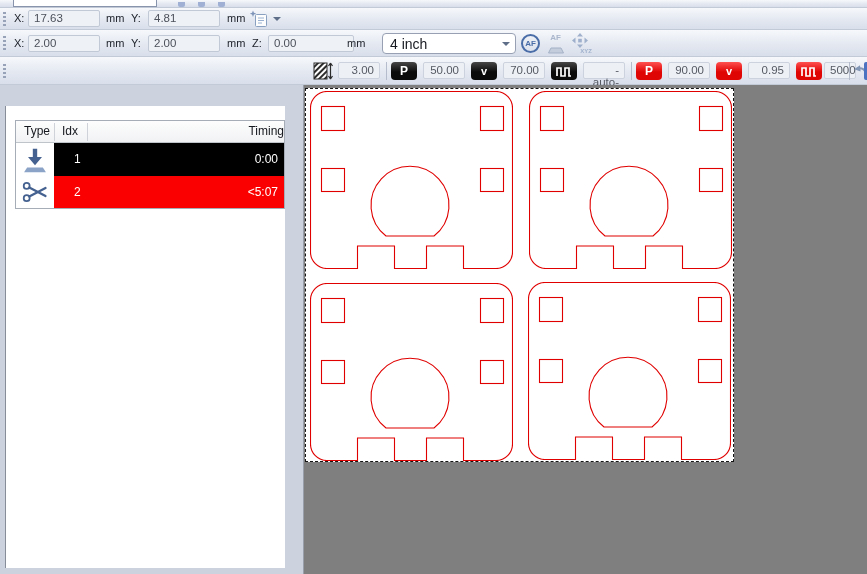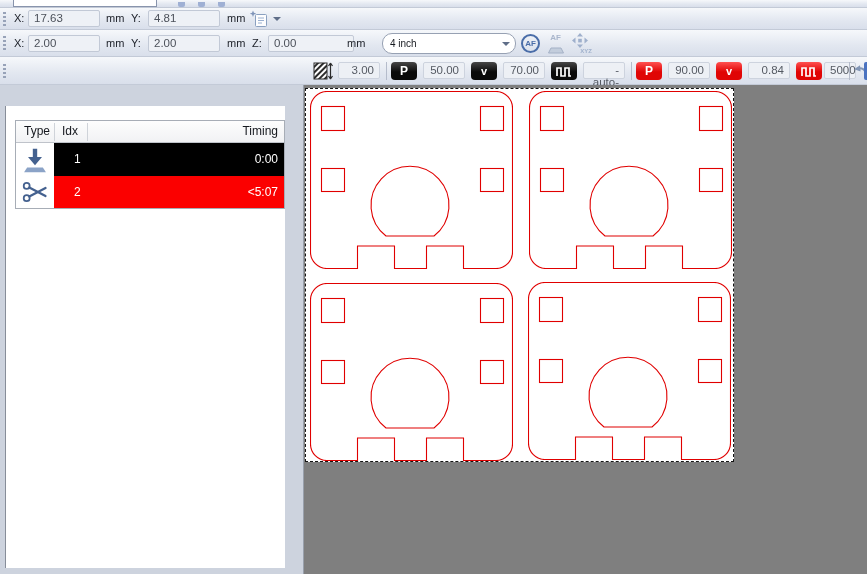--- a/index.html
+++ b/index.html
@@ -12,22 +12,22 @@
   .tbar0 { top:0; height:8px; }
   .tbar1 { top:8px; height:22px; }
   .tbar2 { top:30px; height:27px; }
   .tbar3 { top:57px; height:28px; }
   .grip { position:absolute; left:3px; top:50%; transform:translateY(-50%); width:3px; height:14px;
           background:repeating-linear-gradient(to bottom,#97a2b8 0 2px,transparent 2px 4px); }
   .lab { position:absolute; font-size:11px; color:#20242c; white-space:nowrap; }
   .ibox { position:absolute; height:17px; background:#eef1f6; border:1px solid #c2c9d6; border-radius:2px;
           font-size:11.5px; color:#4c515a; padding:1px 5px 0 5px; }
   .vbox { text-align:right; background:#edf0f5; border:1px solid #cdd3de; color:#555a63; }
-  .combo { position:absolute; height:21px; border:1px solid #97a1b3; border-radius:10px;
-           background:linear-gradient(#fdfdfe,#eaeef4); font-size:10px; color:#16191f;
+  .combo { position:absolute; height:21px; border:1px solid #97a1b3; border-radius:4px;
+           background:linear-gradient(#fdfdfe,#eaeef4); font-size:14px; color:#16191f;
            display:flex; align-items:center; padding:0 18px 0 7px; }
   .combo.white { background:#fff; }
   .caret { position:absolute; right:5px; top:50%; margin-top:-2px; width:0; height:0;
            border-left:4px solid transparent; border-right:4px solid transparent; border-top:4px solid #5f6e88; }
   .chip { position:absolute; width:26px; height:18px; border-radius:4px; display:flex; align-items:center;
           justify-content:center; color:#fff; font-weight:bold; font-size:12px; }
   .chip.black { background:linear-gradient(#474747,#0a0a0a 55%); }
   .chip.red   { background:linear-gradient(#ff5050,#e00505 55%); }
   .sep { position:absolute; width:1px; height:18px; background:#b5bccb; }
   .mini-ico { position:absolute; }
@@ -153,42 +153,42 @@
       <svg width="16" height="11" viewBox="0 0 16 11">
           <path d="M1,10 V2 H5 V10 H9 V2 H13 V10 H15" fill="none" stroke="#fff" stroke-width="1.7"></path>
         </svg>
     </div>
     <div class="ibox vbox" style="left:583px;top:5px;width:42px;">-auto-</div>
     <div class="sep" style="left:631px;top:5px;"></div>
 
     <div class="chip red" style="left:636px;top:5px;">P</div>
     <div class="ibox vbox" style="left:668px;top:5px;width:42px;">90.00</div>
     <div class="chip red" style="left:716px;top:5px;font-size:11px;">v</div>
-    <div class="ibox vbox" style="left:748px;top:5px;width:42px;">0.84</div>
+    <div class="ibox vbox" style="left:748px;top:5px;width:42px;">0.95</div>
     <div class="chip red" style="left:796px;top:5px;">
       <svg width="16" height="11" viewBox="0 0 16 11">
           <path d="M1,10 V2 H5 V10 H9 V2 H13 V10 H15" fill="none" stroke="#fff" stroke-width="1.7"></path>
         </svg>
     </div>
     <div class="ibox vbox" style="left:824px;top:5px;width:32px;">5000</div>
     <div class="sep" style="left:849px;top:5px;"></div>
     <svg class="mini-ico" style="left:852px;top:6px;" width="16" height="15" viewBox="0 0 16 15">
       <path d="M14.5,12 C14,6.5 10,4.5 5.5,5.5" fill="none" stroke="#8296b6" stroke-width="2" stroke-linecap="round"></path>
       <path d="M8,2.2 L2.2,6.2 L8.6,8.6 z" fill="#8296b6"></path>
     </svg>
     <div style="position:absolute;left:864px;top:5px;width:3px;height:18px;background:#4a72c0;border-radius:2px 0 0 2px;"></div>
   </div>
 
   <div class="dock">
     <div class="dock-body">
       <div class="calc-table">
         <div class="calc-head">
           <span class="h" style="left:8px;">Type</span>
           <span class="h" style="left:46px;">Idx</span>
-          <span class="h" style="right:6px;">Timing</span>
+          <span class="h" style="right:0;">Timing</span>
           <div class="colline" style="left:38px;"></div>
           <div class="colline" style="left:71px;"></div>
         </div>
         <div class="calc-row row1h">
           <div class="type-cell">
             <svg width="28" height="28" viewBox="0 0 32 32">
               <path d="M13.5,3 h5 v9.5 h5.5 l-8,9.5 -8,-9.5 h5.5 z" fill="#44618f"></path>
               <path d="M7,24.5 h18 l3.5,5.5 H3.5 z" fill="#8ba3c7"></path>
             </svg>
           </div>

